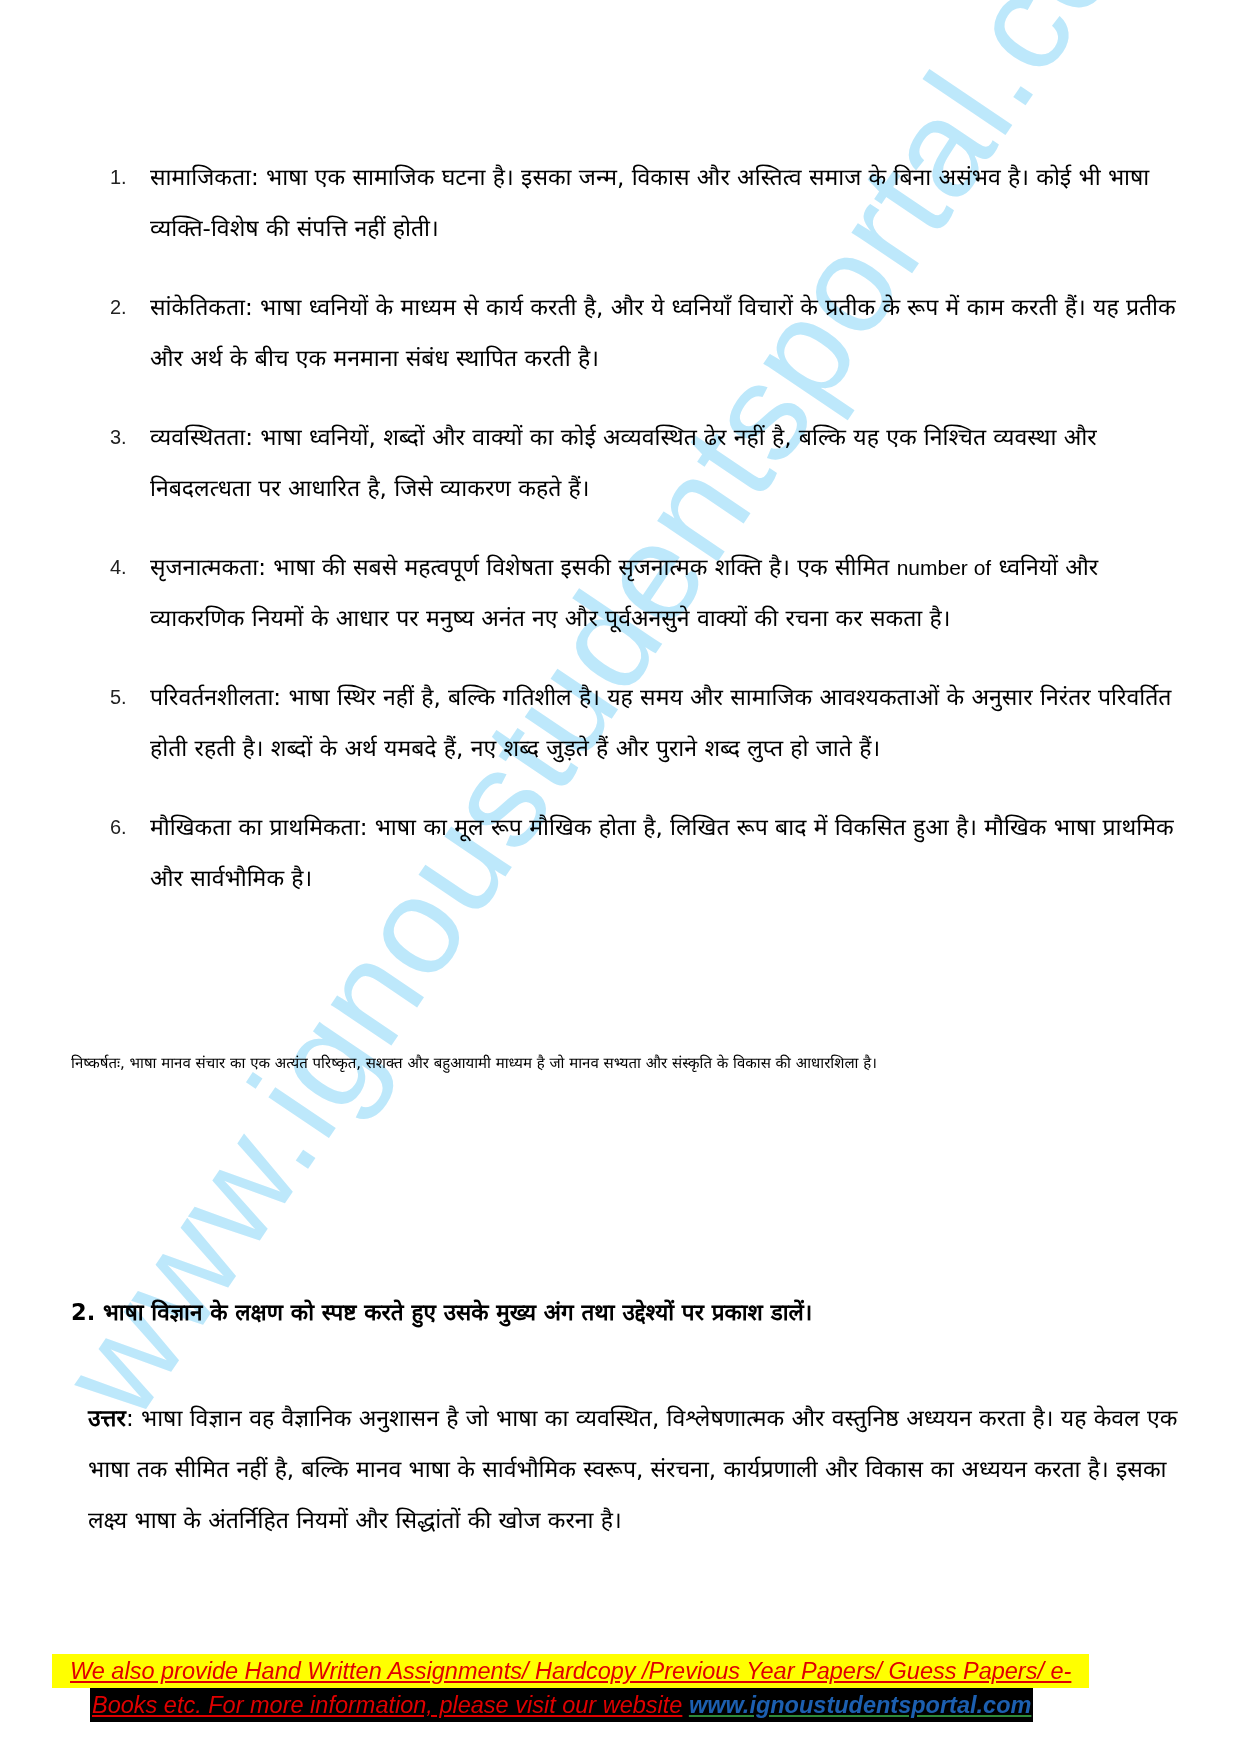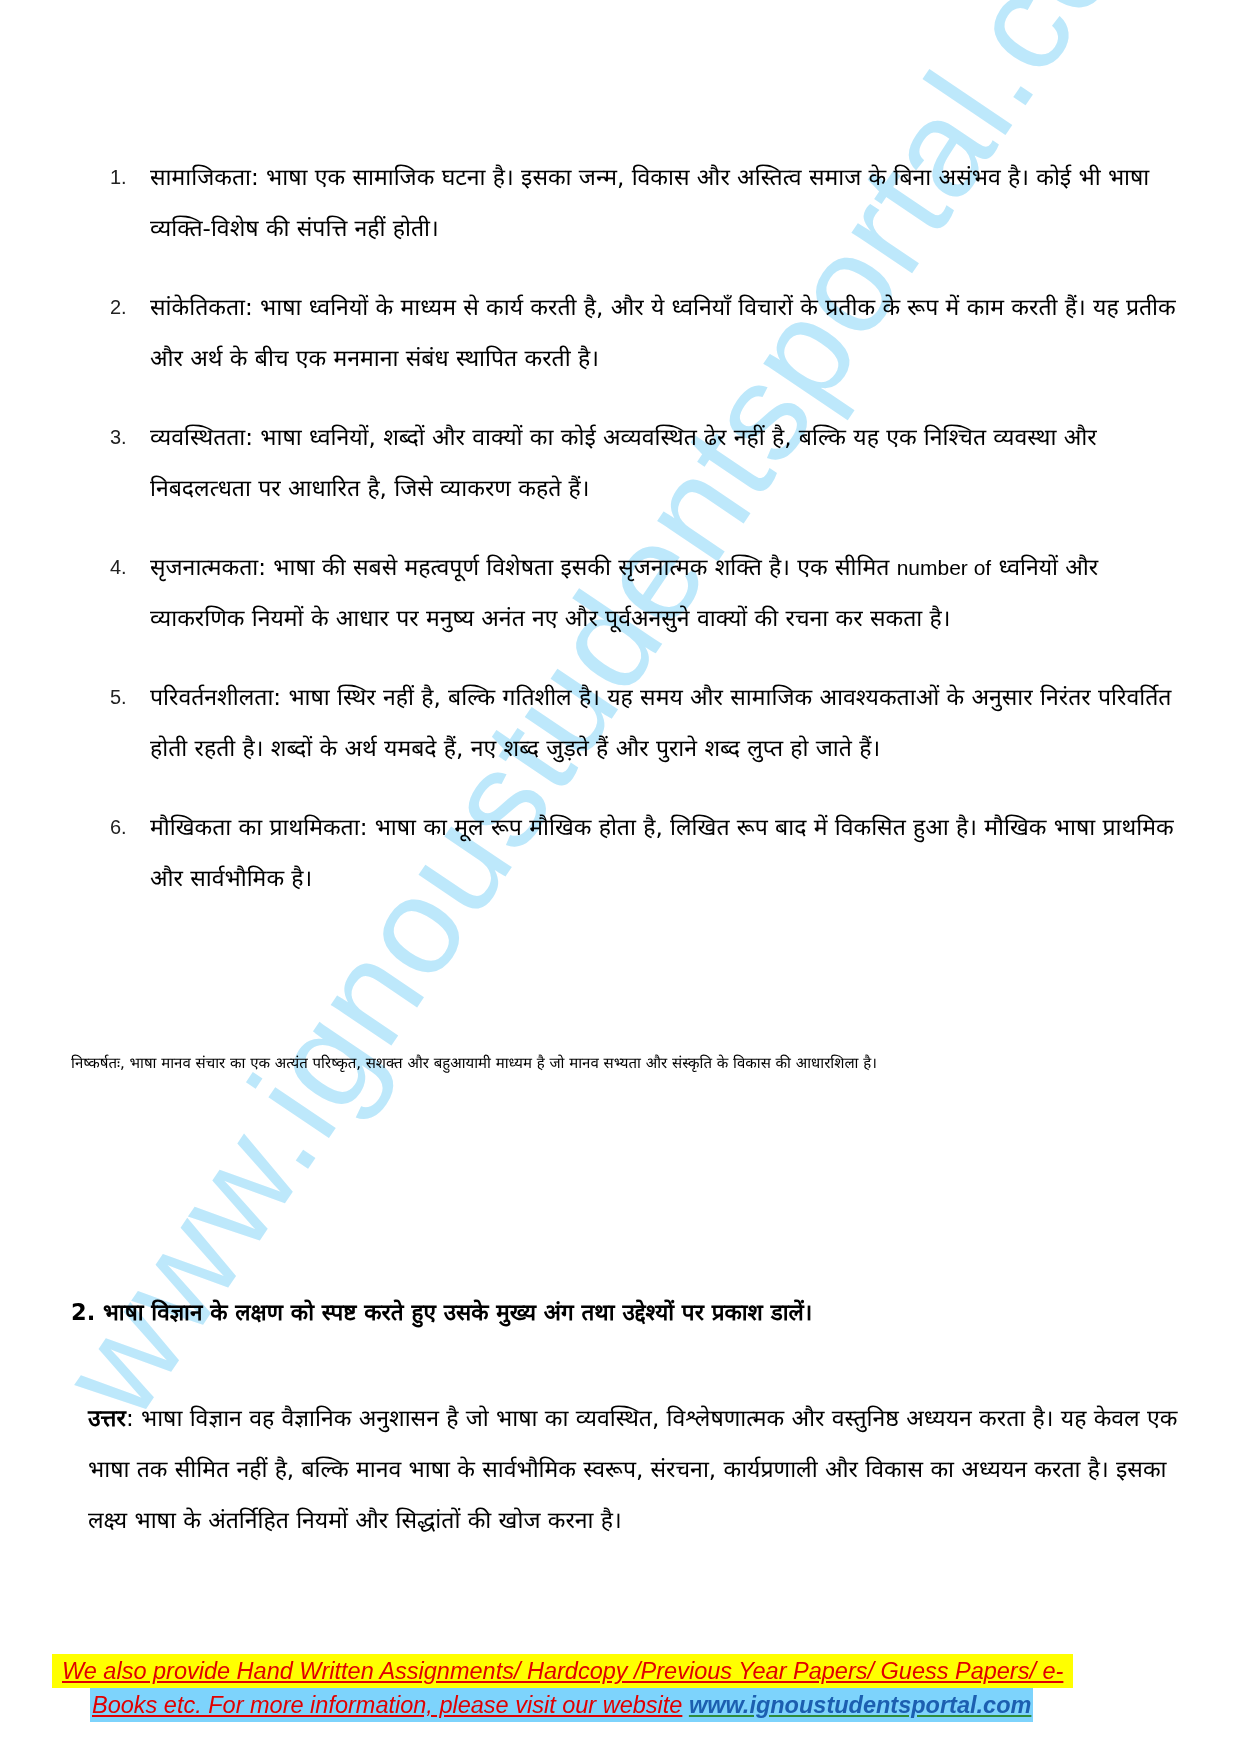--- a/index.html
+++ b/index.html
@@ -119,26 +119,26 @@
       font-style: italic;
       font-size: 23.5px;
       line-height: 34px;
       z-index: 2;
     }
     .footer-line1 {
       display: inline-block;
       background: #ffff00;
       color: #e00000;
       text-decoration: underline;
-      padding: 0 10px;
+      padding: 0 18px;
       white-space: nowrap;
     }
     .footer-line2 {
       display: inline-block;
-      background: #7dd3fc;
+      background: #000000;
       margin-left: 38px;
       padding: 0 2px;
       white-space: nowrap;
     }
     .footer-line2 .red {
       color: #e00000;
       text-decoration: underline;
     }
     .footer-link {
       color: #1c5fb0;

